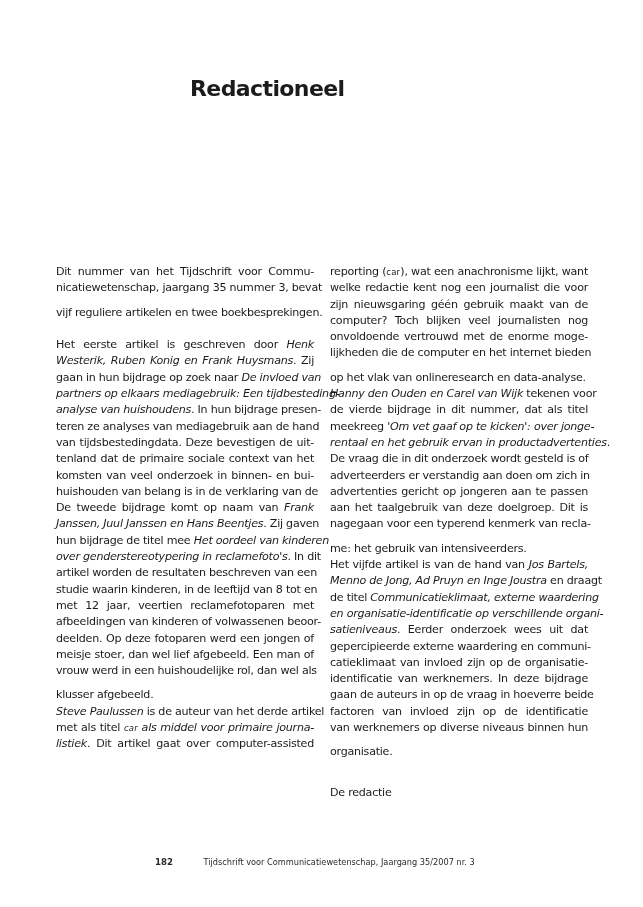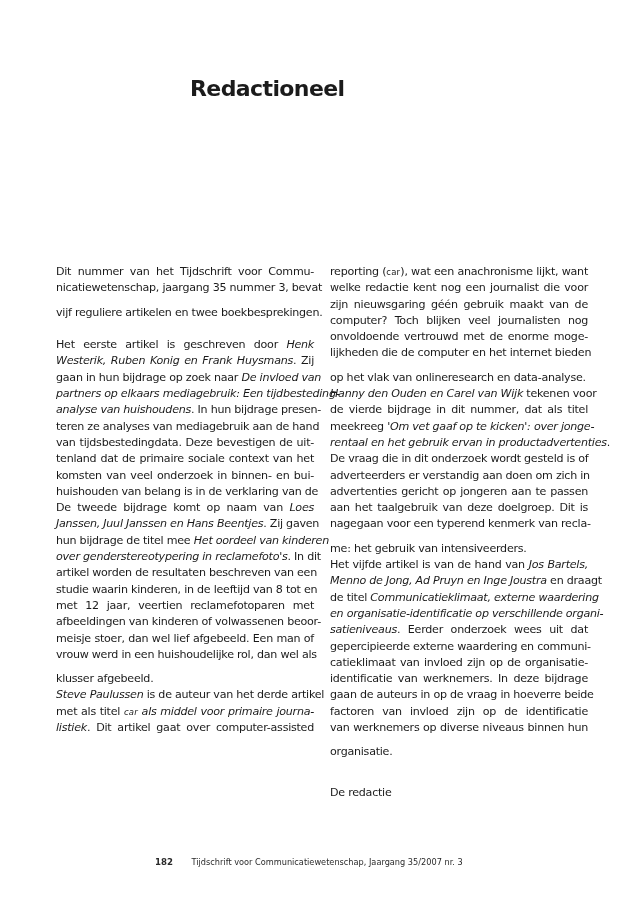--- a/index.html
+++ b/index.html
@@ -11,21 +11,21 @@
   .col { position: absolute; top: 264px; width: 258px; font-size: 11.1px; line-height: 16.3px;
          letter-spacing: -0.25px; }
   .col.left { left: 56px; }
   .col.right { left: 330px; }
   .line { display: block; white-space: nowrap; height: 16.3px; text-align: justify; text-align-last: justify; }
   .line.last { text-align-last: left; margin-top: 8px; }
   .line.blank { height: 16.3px; }
   .line i { font-style: italic; }
   .sc { font-size: 8.5px; letter-spacing: 0.2px; }
   .footer { position: absolute; top: 857px; left: 155px; font-size: 8.2px; color: #2a2a2a; white-space: nowrap; }
-  .footer .pgno { font-weight: bold; font-size: 8.6px; margin-right: 16px; }
+  .footer .pgno { font-weight: bold; font-size: 8.6px; margin-right: 28px; }
 </style>
 </head>
 <body>
 
 <div class="page">
   <h1 class="title">Redactioneel</h1>
 
   <div class="col left" id="col-left">
       <span class="line"><span>Dit nummer van het Tijdschrift voor Commu-</span></span>
       <span class="line"><span>nicatiewetenschap, jaargang 35 nummer 3, bevat</span></span>
@@ -34,28 +34,29 @@
       <span class="line"><span>Het eerste artikel is geschreven door </span><i>Henk</i></span>
       <span class="line"><i>Westerik, Ruben Konig en Frank Huysmans</i><span>. Zij</span></span>
       <span class="line"><span>gaan in hun bijdrage op zoek naar </span><i>De invloed van</i></span>
       <span class="line"><i>partners op elkaars mediagebruik: Een tijdbesteding-</i></span>
       <span class="line"><i>analyse van huishoudens</i><span>. In hun bijdrage presen-</span></span>
       <span class="line"><span>teren ze analyses van mediagebruik aan de hand</span></span>
       <span class="line"><span>van tijdsbestedingdata. Deze bevestigen de uit-</span></span>
       <span class="line"><span>tenland dat de primaire sociale context van het</span></span>
       <span class="line"><span>komsten van veel onderzoek in binnen- en bui-</span></span>
       <span class="line"><span>huishouden van belang is in de verklaring van de</span></span>
-      <span class="line"><span>De tweede bijdrage komt op naam van </span><i>Loes</i></span>
+      <span class="line"><span>De tweede bijdrage komt op naam van </span><i>Frank</i></span>
       <span class="line"><i>Janssen, Juul Janssen en Hans Beentjes</i><span>. Zij gaven</span></span>
       <span class="line"><span>hun bijdrage de titel mee </span><i>Het oordeel van kinderen</i></span>
       <span class="line"><i>over genderstereotypering in reclamefoto's</i><span>. In dit</span></span>
       <span class="line"><span>artikel worden de resultaten beschreven van een</span></span>
       <span class="line"><span>studie waarin kinderen, in de leeftijd van 8 tot en</span></span>
       <span class="line"><span>met 12 jaar, veertien reclamefotoparen met</span></span>
       <span class="line"><span>afbeeldingen van kinderen of volwassenen beoor-</span></span>
+      <span class="line"><span>deelden. Op deze fotoparen werd een jongen of</span></span>
       <span class="line"><span>meisje stoer, dan wel lief afgebeeld. Een man of</span></span>
       <span class="line"><span>vrouw werd in een huishoudelijke rol, dan wel als</span></span>
       <span class="line last"><span>klusser afgebeeld.</span></span>
       <span class="line"><i>Steve Paulussen</i><span> is de auteur van het derde artikel</span></span>
       <span class="line"><span>met als titel </span><i class="sc">car</i><i> als middel voor primaire journa-</i></span>
       <span class="line"><i>listiek</i><span>. Dit artikel gaat over computer-assisted</span></span>
     </div>
   <div class="col right" id="col-right">
       <span class="line"><span>reporting (</span><span class="sc">car</span><span>), wat een anachronisme lijkt, want</span></span>
       <span class="line"><span>welke redactie kent nog een journalist die voor</span></span>

